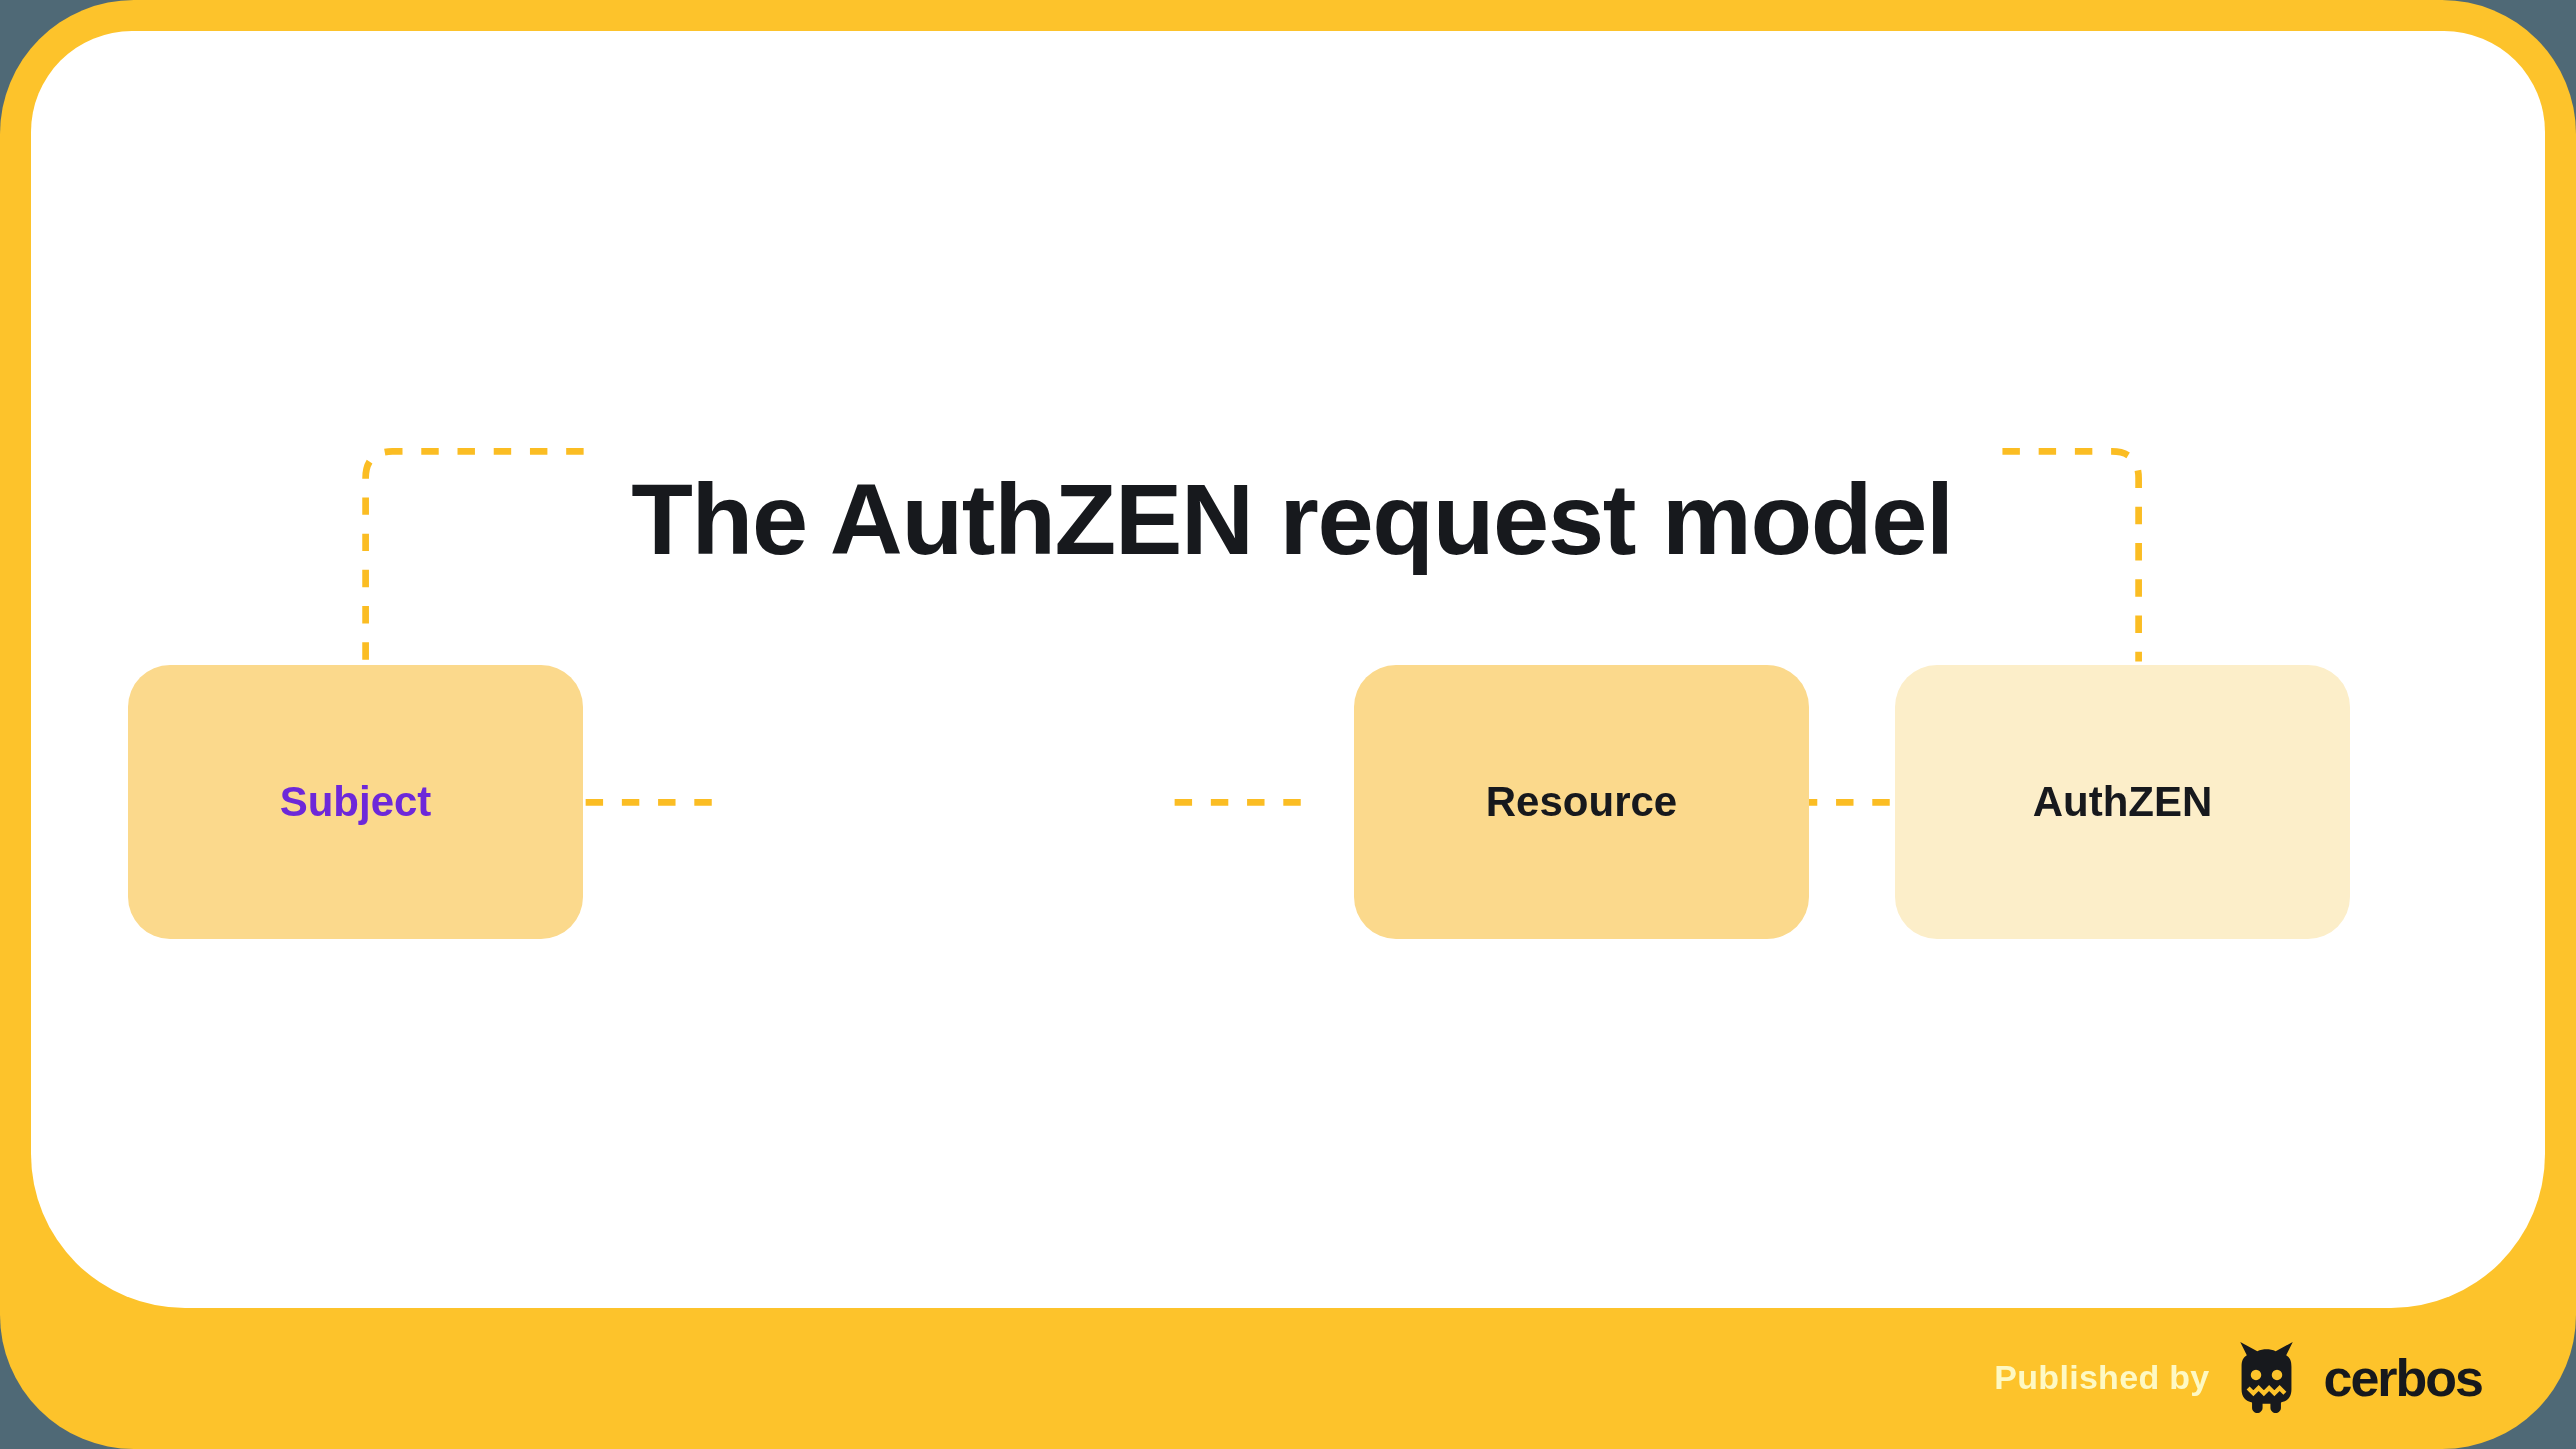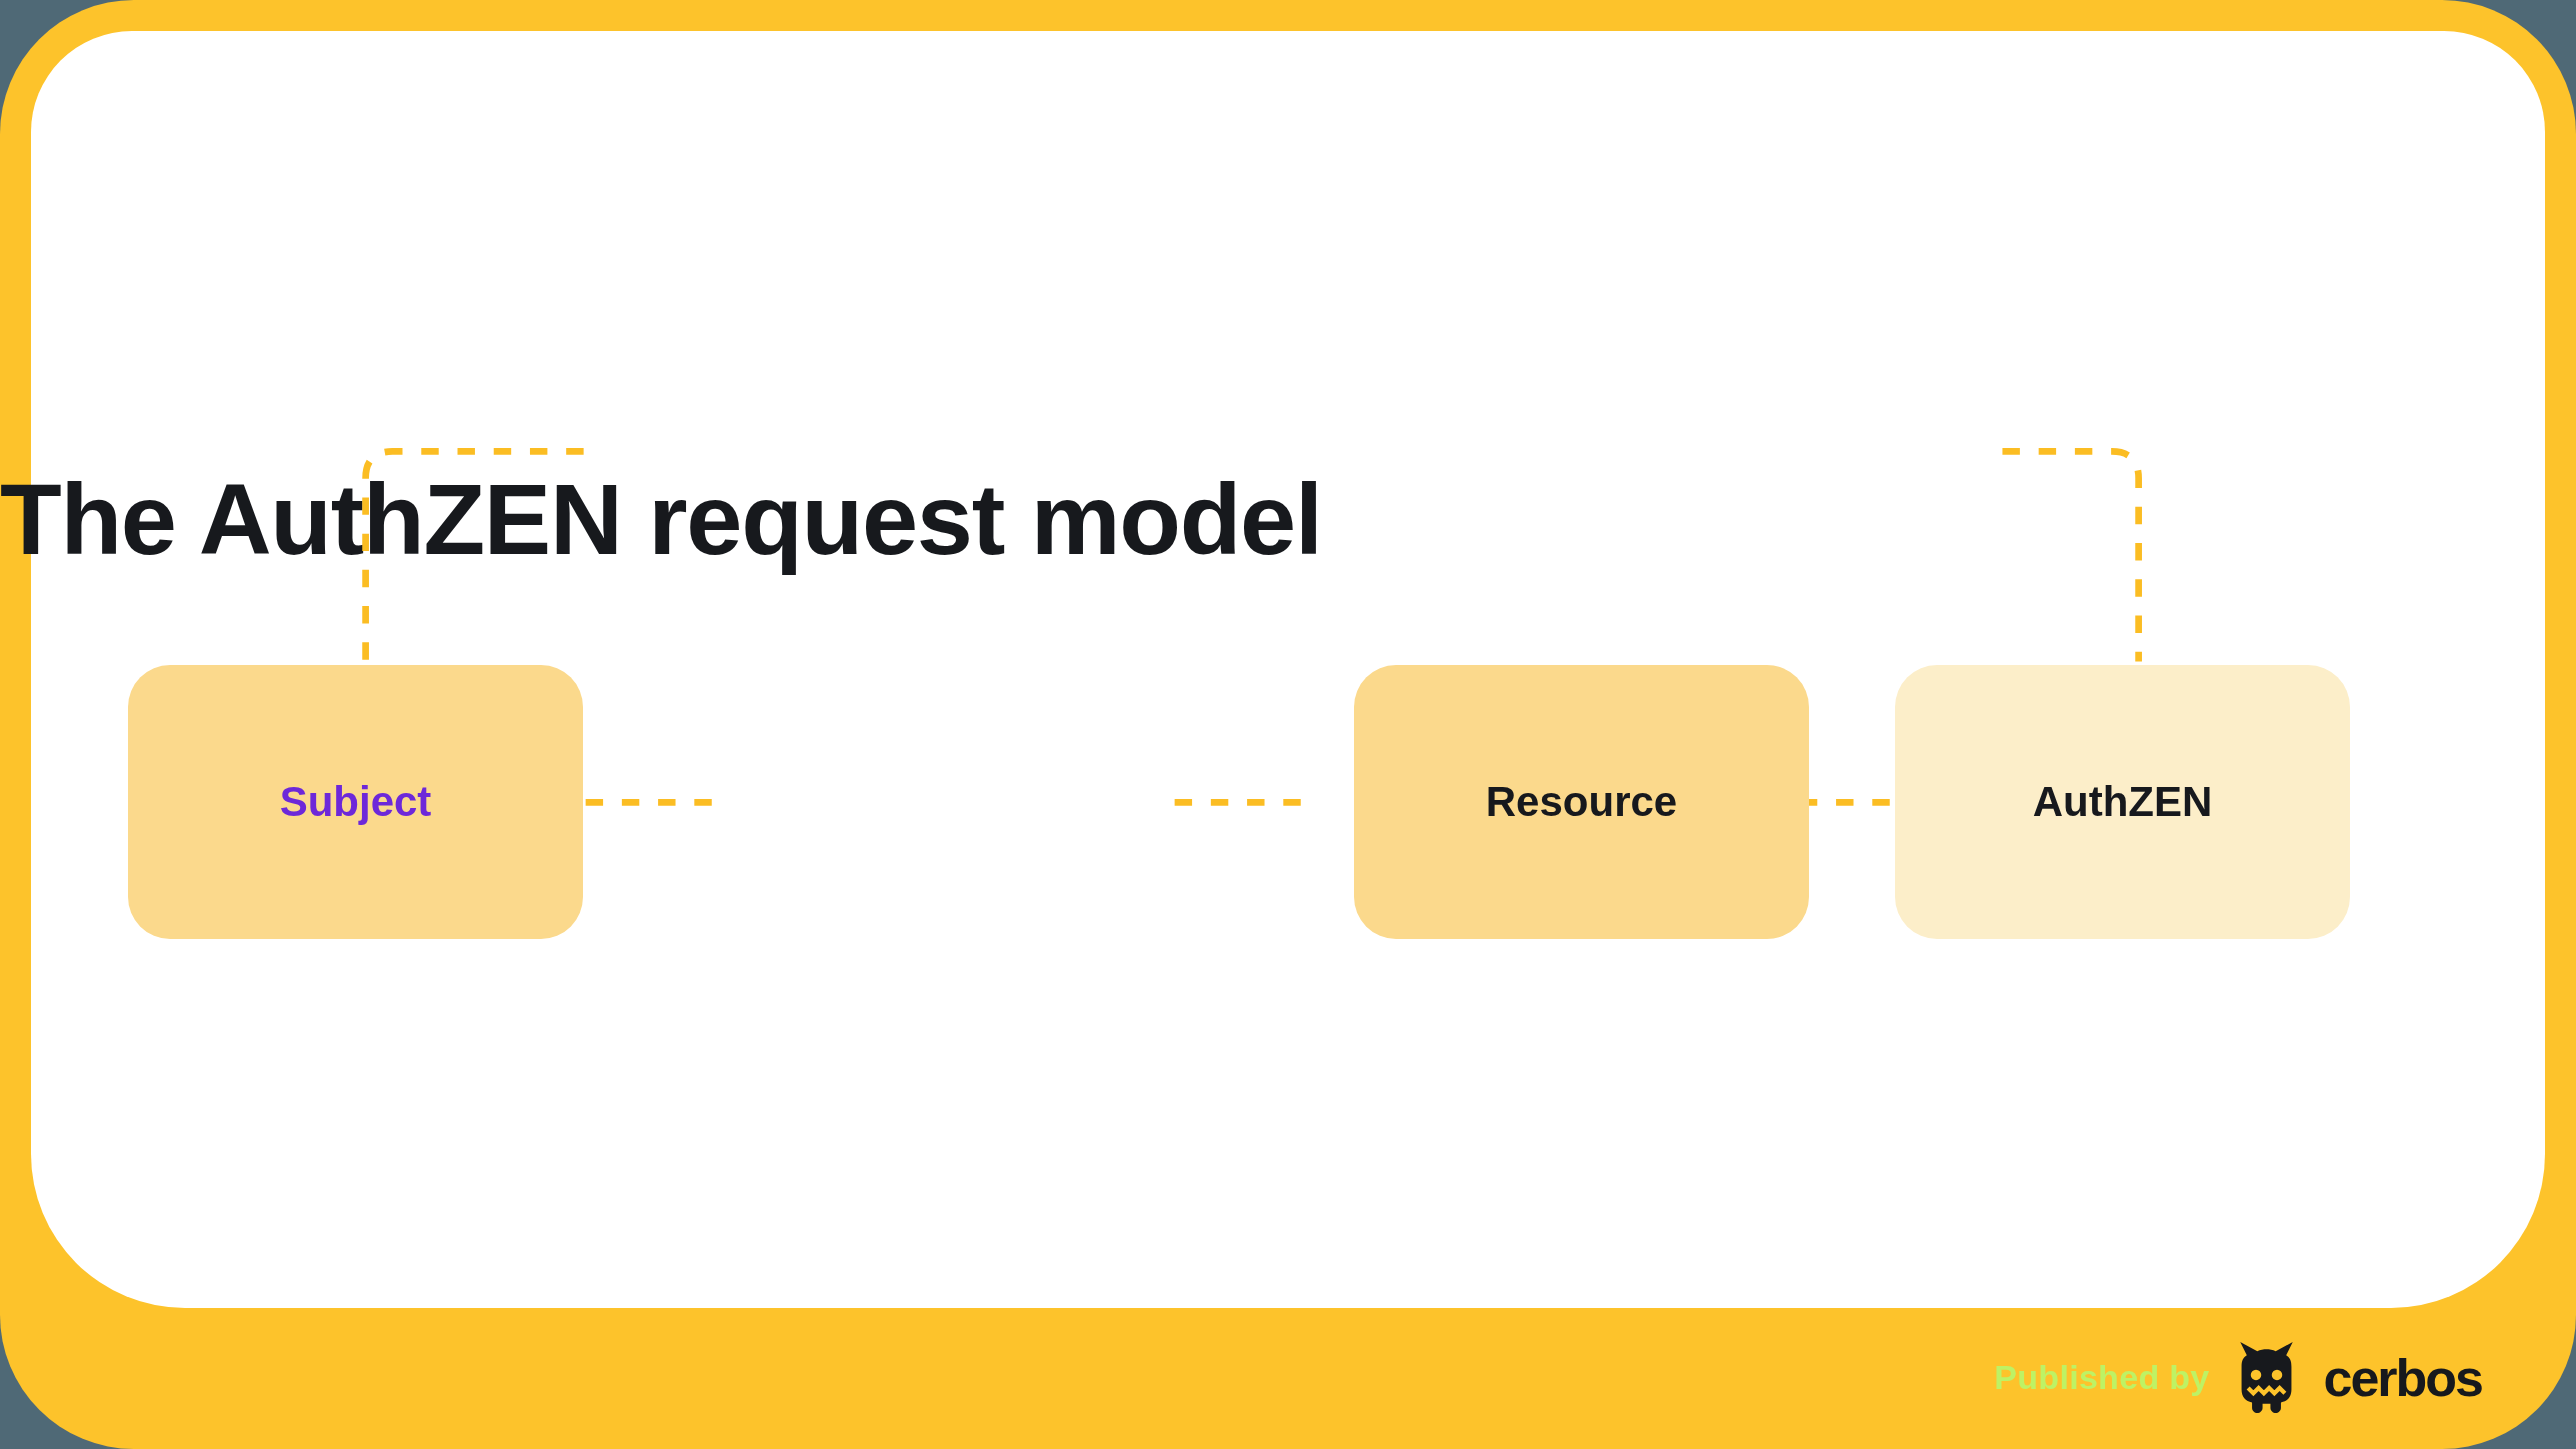--- a/index.html
+++ b/index.html
@@ -25,23 +25,24 @@
   .card {
     position: absolute;
     left: 31px;
     top: 31px;
     right: 31px;
     bottom: 141px;
     border-radius: 101px 101px 154px 154px;
   }
   .title {
     position: absolute;
-    left: 0;
+    left: 8px;
     right: 0;
     top: 401px;
+    text-align: center;
     font-size: 101px;
     font-weight: 800;
     letter-spacing: -1.3px;
     line-height: 101px;
     white-space: nowrap;
   }
   .connector-layer {
     position: absolute;
     inset: 0;
     width: 2576px;
@@ -124,21 +125,21 @@
 
   <div class="box box-resource" style="background-color: rgb(251, 217, 140);">
     <span class="box-label" style="color: rgb(23, 25, 29);">Resource</span>
   </div>
 
   <div class="box box-contex" style="background-color: rgb(252, 238, 201);">
     <span class="box-label" style="color: rgb(23, 25, 29);">AuthZEN</span>
   </div>
 
   <div class="footer">
-    <span class="published-by" style="color: #bef264; text-align: center;">Published by</span>
+    <span class="published-by" style="color: #fef9c3; text-align: center;">Published by</span>
 
     <svg class="brand-logo" viewBox="0 0 96 112" xmlns="http://www.w3.org/2000/svg">
       <path d="M10,40 C10,30 12,26 18,22 L8,2 L34,16 C38,14 44,13 48,13 C52,13 58,14 62,16 L88,2 L78,22 C84,26 86,30 86,40 L86,74 C86,86 80,92 70,94 L70,102 C70,107 66,110 62,110 C58,110 54,107 54,102 L54,96 L42,96 L42,102 C42,107 38,110 34,110 C30,110 26,107 26,102 L26,94 C16,92 10,86 10,74 Z" fill="#17191D"></path>
       <circle cx="32" cy="52" r="8" fill="#FDC32B"></circle>
       <circle cx="64" cy="52" r="8" fill="#FDC32B"></circle>
       <polyline points="20,72 28,80 36,72 44,80 52,72 60,80 68,72 76,80" fill="none" stroke-width="6.5" stroke="#FDC32B"></polyline>
     </svg>
 
     <span class="brand-name" style="color: rgb(23, 25, 29);">cerbos</span>
   </div>

